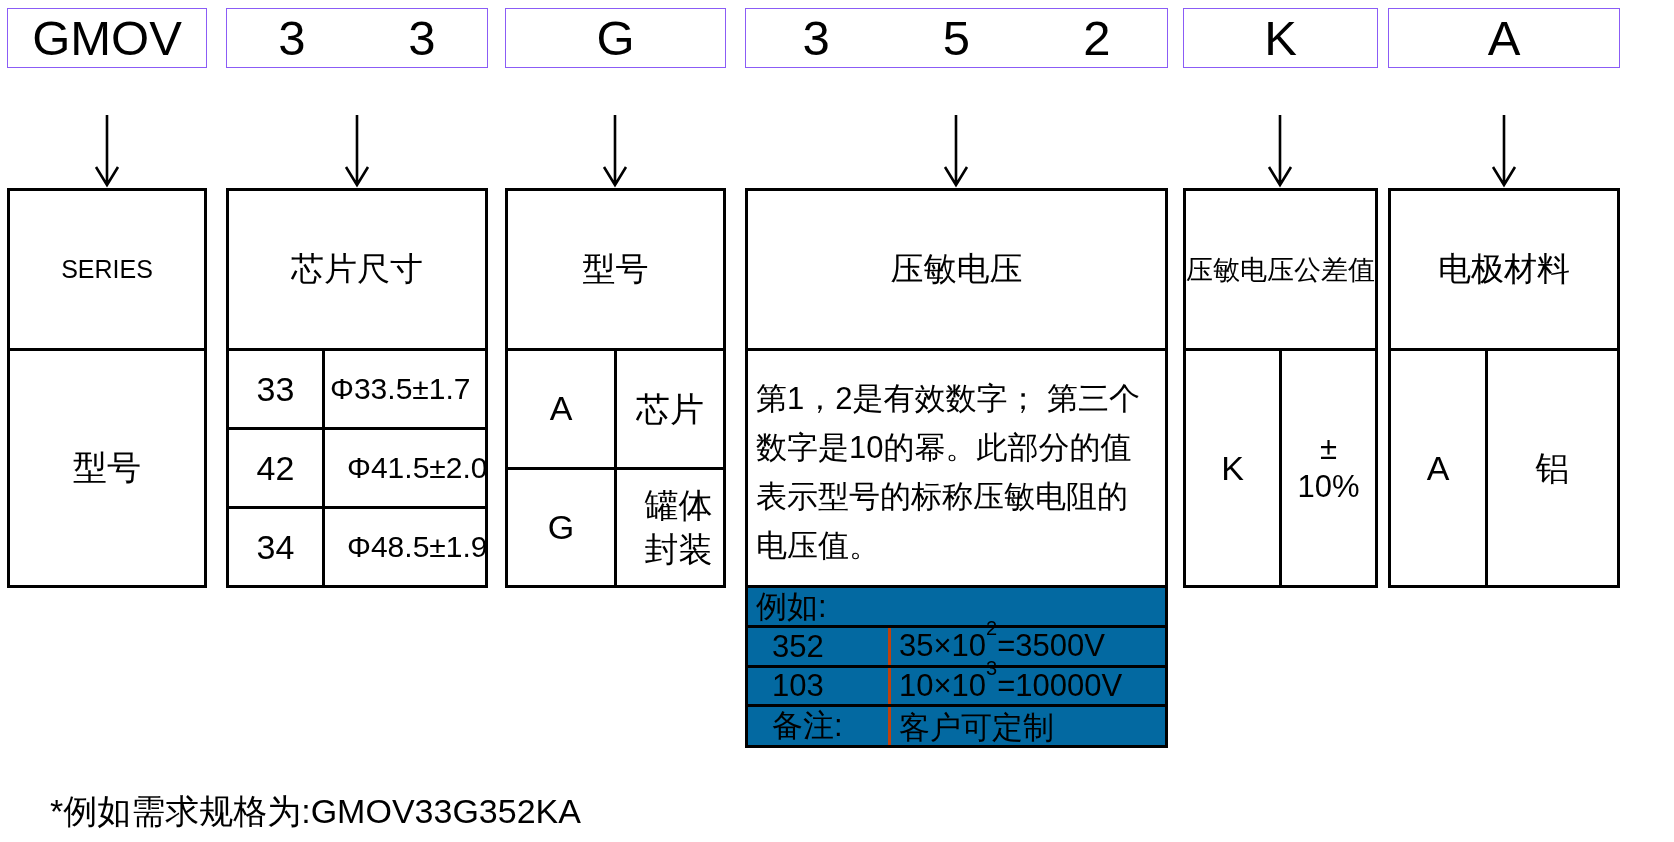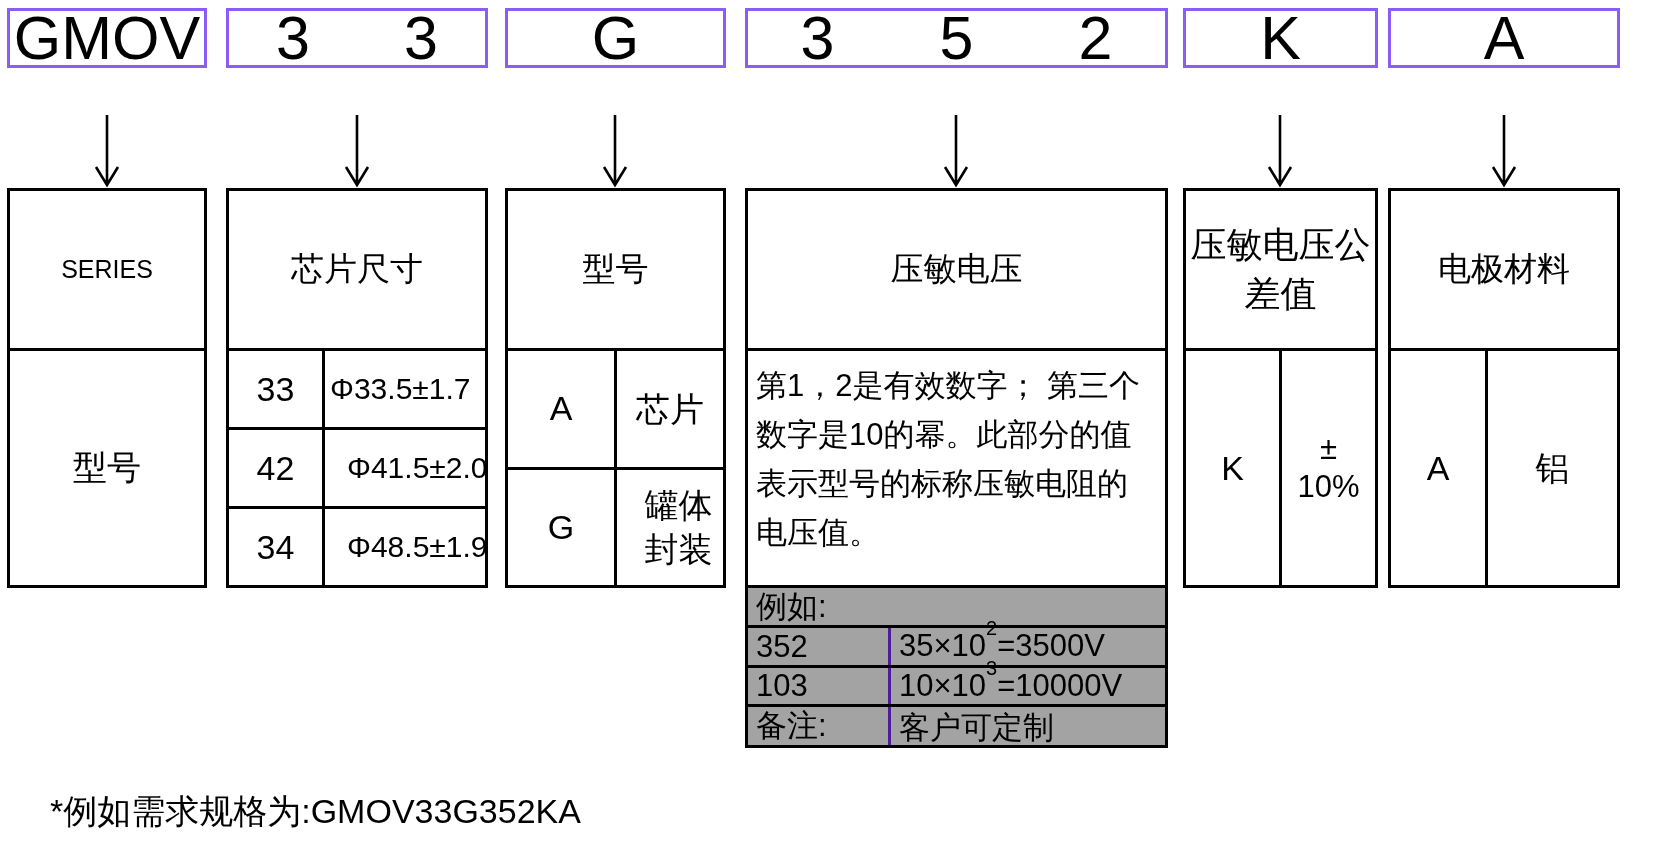--- a/index.html
+++ b/index.html
@@ -1,41 +1,41 @@
 <!DOCTYPE html>
 <html><head>
 <meta charset="utf-8">
 <style>
   html,body{margin:0;padding:0;background:#ffffff;}
   body{font-family:"Liberation Sans","DejaVu Sans",sans-serif;color:#000;}
   .canvas{position:relative;width:1674px;height:842px;background:#fff;overflow:hidden;}
-  .tbox{position:absolute;top:8px;height:60px;border:3px solid #8b5cf6;box-sizing:border-box;
-        display:flex;align-items:center;justify-content:space-around;font-size:61px;background:#fff;}
+  .tbox{position:absolute;top:8px;height:60px;border:1px solid #8b5cf6;box-sizing:border-box;
+        display:flex;align-items:center;justify-content:space-around;font-size:49px;background:#fff;}
   .arrow{position:absolute;top:114px;width:34px;height:74px;}
   .col{position:absolute;top:188px;height:400px;border:3px solid #000;box-sizing:border-box;
        display:flex;flex-direction:column;background:#fff;}
   .hdr{height:160px;flex:none;border-bottom:3px solid #000;box-sizing:border-box;
        display:flex;align-items:center;justify-content:center;text-align:center;}
-  .f34{font-size:34px;} .f33{font-size:33px;} .f31{font-size:25px;} .f26{font-size:36px;}
+  .f34{font-size:34px;} .f33{font-size:33px;} .f31{font-size:25px;} .f26{font-size:27px;}
   .body{flex:1;display:flex;min-height:0;}
   .center{align-items:center;justify-content:center;}
   .vstack{flex-direction:column;}
   .srow{flex:1;display:flex;min-height:0;}
   .srow + .srow{border-top:3px solid #000;gap:17px;}
   .cellcode{flex:none;border-right:3px solid #000;box-sizing:border-box;
             display:flex;align-items:center;justify-content:center;font-size:34px;}
   .sval{flex:1;display:flex;align-items:center;padding-left:5px;font-size:30px;}
   .mdesc{flex:1;display:flex;align-items:center;justify-content:center;text-align:center;
          font-size:34px;line-height:44px;padding:0 8px;}
-  .vvdesc{flex:1;font-size:31px;line-height:49px;padding:10px 8px 0 8px;}
+  .vvdesc{flex:1;font-size:31px;line-height:49px;padding:23px 8px 0 8px;}
   .vvrow{position:absolute;left:745px;width:423px;border:3px solid #000;box-sizing:border-box;
-         display:flex;align-items:stretch;background:#a3a3a3;}
+         display:flex;align-items:stretch;background:#0369a1;}
   .vvlabel{display:flex;align-items:center;padding-left:8px;font-size:31px;}
-  .vvcode{flex:none;width:143px;border-right:3px solid #4c1d95;box-sizing:border-box;
-          display:flex;align-items:center;padding-left:8px;font-size:31px;}
+  .vvcode{flex:none;width:143px;border-right:3px solid #c2410c;box-sizing:border-box;
+          display:flex;align-items:center;padding-left:24px;font-size:31px;}
   .vvval{flex:1;display:flex;align-items:flex-start;padding-left:8px;font-size:31px;}
   .vvval sup{font-size:20px;line-height:0;vertical-align:8px;}
   .vcol{flex:1;display:flex;flex-direction:column;align-items:center;justify-content:center;
         font-size:31px;line-height:38px;}
   .footer{position:absolute;left:15px;top:789px;font-size:34px;margin-left:35px;}
 </style>
 </head>
 <body>
 
 <div class="canvas">

